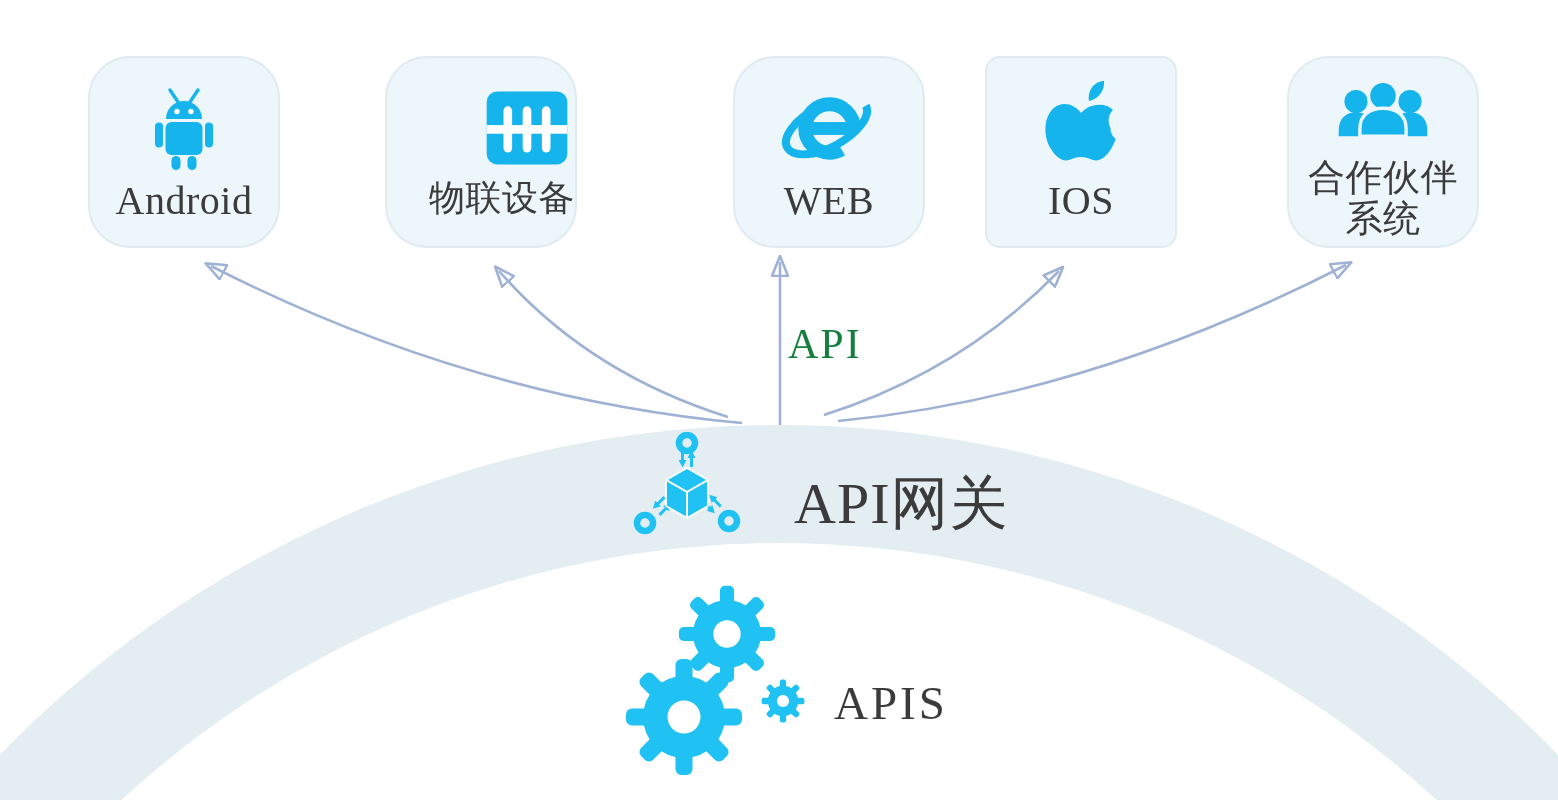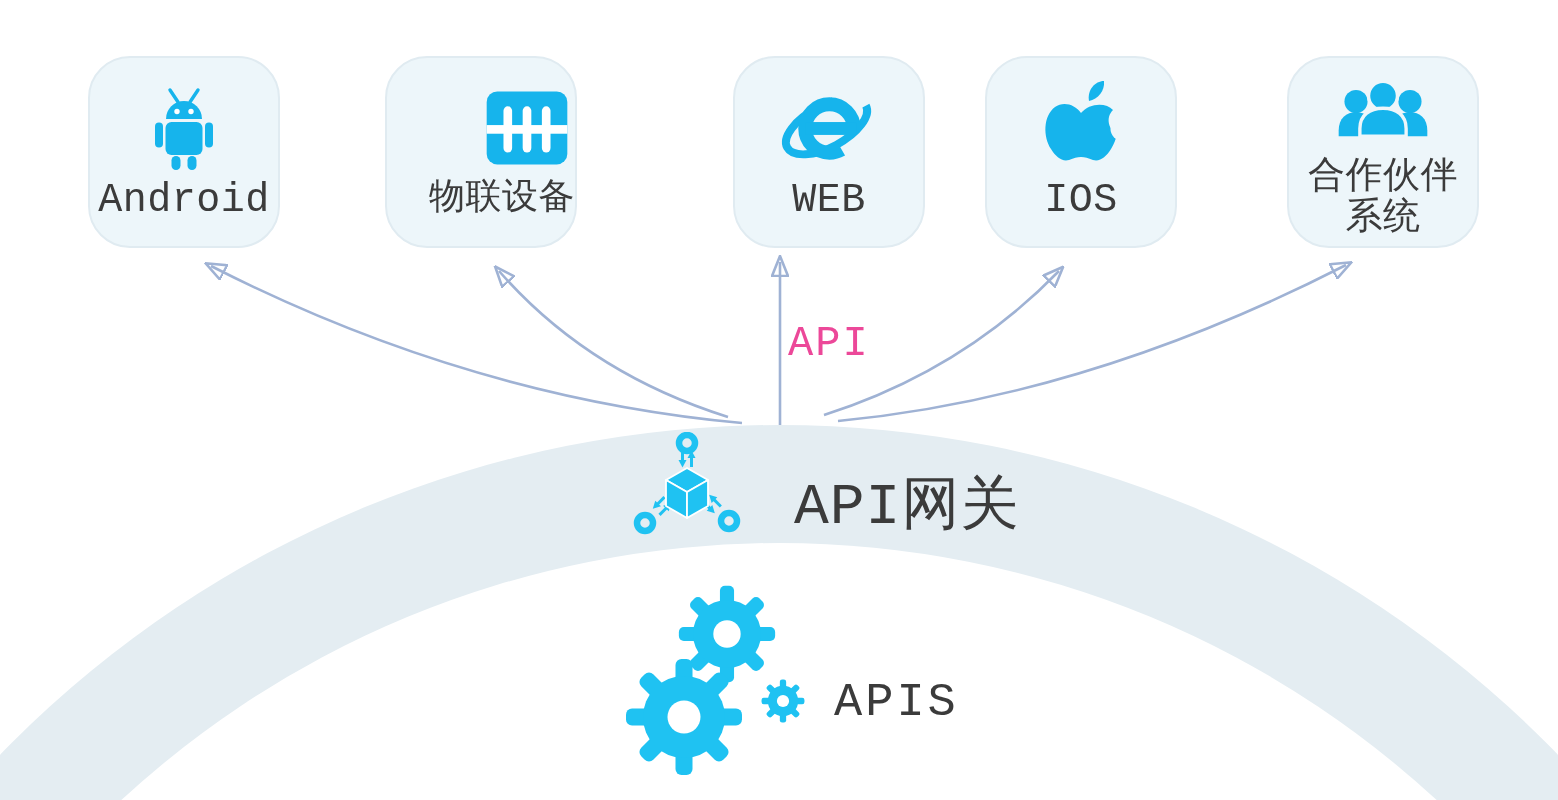--- a/index.html
+++ b/index.html
@@ -1,18 +1,18 @@
 <!DOCTYPE html>
 <html><head>
 <meta charset="utf-8">
 <style>
   html,body{margin:0;padding:0;background:#ffffff;}
   #canvas{
     position:relative;width:1558px;height:800px;overflow:hidden;background:#ffffff;
-    font-family:Liberation Mono, monospace;
+    font-family:Liberation Serif, serif;
   }
   
   .ring-outer{
     position:absolute;left:-306px;top:425px;width:2170px;height:2170px;
     border-radius:50%;background:#e4edf2;
   }
   .ring-inner{
     position:absolute;left:-191px;top:543px;width:1940px;height:1940px;
     border-radius:50%;background:#ffffff;
   }
@@ -24,28 +24,28 @@
     position:absolute;top:56px;width:192px;height:192px;box-sizing:border-box;
     background:#edf6fa;border:2px solid #e0ebf1;border-radius:42px;
     display:flex;flex-direction:column;align-items:center;z-index:4;
   }
   .icon-wrap{height:106px;margin-top:16px;display:flex;align-items:center;justify-content:center;}
   .card .label{font-size:40px;color:#3b3b3b;line-height:1.05;text-align:center;letter-spacing:.5px;}
   .card .label.cn{font-size:36px;}
   #card-android{left:88px;}
   #card-iot{left:385px;align-items:flex-end;}
   #card-web{left:685px;margin-left:48px;}
-  #card-ios{left:985px;}
+  #card-ios{left:985px;border-radius:15px;}
   #card-partner{left:1287px;justify-content:center;}
   #card-partner .icon-wrap{height:82px;margin-top:10px;}
   #card-partner .label{font-size:37px;line-height:1.12;}
   
   .gateway-icon{position:absolute;left:630px;top:432px;z-index:5;}
   .gateway-label{position:absolute;left:794px;top:465px;font-size:58px;color:#3b3b3b;z-index:5;letter-spacing:1px;}
-  .api-label{position:absolute;left:788px;top:320px;font-size:42px;color:#ec4899;z-index:5;letter-spacing:2px;}
+  .api-label{position:absolute;left:788px;top:320px;font-size:42px;color:#15803d;z-index:5;letter-spacing:2px;}
   
   .gears{position:absolute;left:615px;top:575px;z-index:5;}
   .apis-label{position:absolute;left:834px;top:676px;font-size:47px;color:#3b3b3b;z-index:5;letter-spacing:3px;}
 </style>
 </head>
 <body>
 
 <div id="canvas">
 
   <div class="ring-outer"></div>

